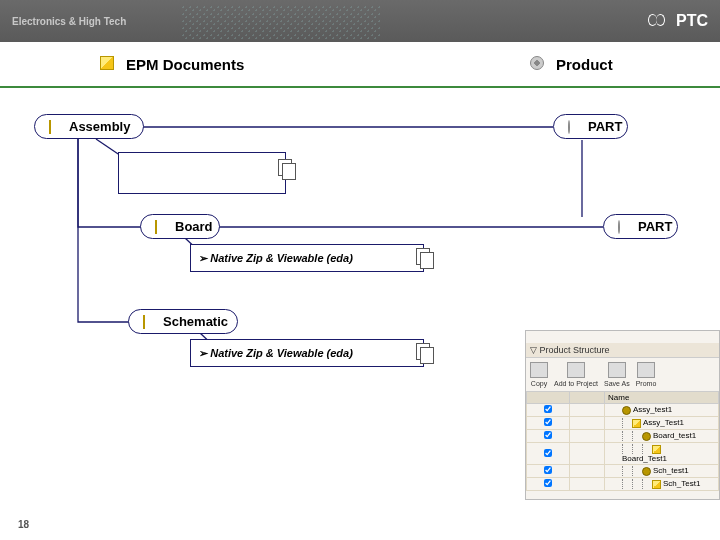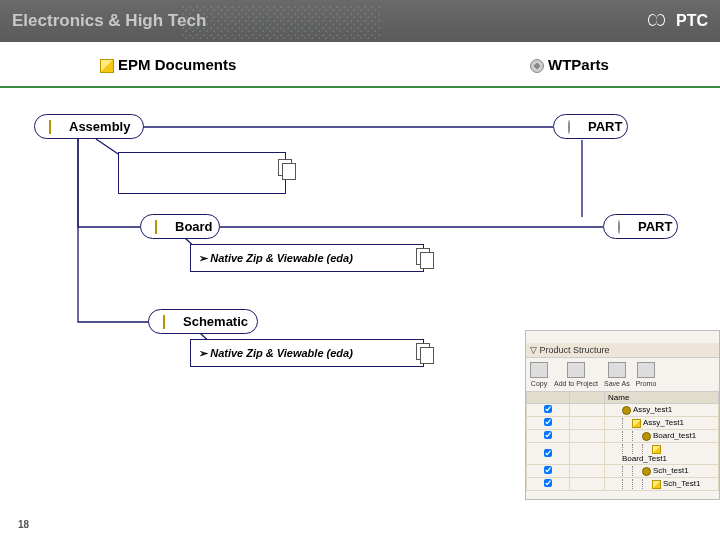--- a/index.html
+++ b/index.html
@@ -11,21 +11,21 @@
     overflow: hidden;
   }
   .header {
     width: 100%; height: 42px;
     background: linear-gradient(to bottom, #6a6a6a 0%, #5a5a5a 100%);
     display: flex; align-items: center; justify-content: space-between;
     padding: 0 12px;
     position: relative;
   }
   .header-title {
-    color: #c8c8c8; font-size: 17px; font-weight: bold; text-align: right;
+    color: #c8c8c8; font-size: 10px; font-weight: bold; text-align: right;
   }
   .header-dots {
     position: absolute; left: 180px; top: 4px;
     width: 200px; height: 36px;
     background:
       radial-gradient(circle, #8aa 1px, transparent 1px) 0 0/7px 7px,
       radial-gradient(circle, #8aa 1px, transparent 1px) 3px 3px/7px 7px;
     opacity: 0.35;
   }
   .header-logo {
@@ -37,21 +37,21 @@
   }
   .logo-swirl::before, .logo-swirl::after {
     content:""; position:absolute; border:1.5px solid #fff; border-radius:50%;
     width:8px; height:10px; top:3px;
   }
   .logo-swirl::before{ left:0; border-right:none;}
   .logo-swirl::after{ left:8px; border-left:none;}
   .content { position: relative; width:100%; height:498px; }
   .section-label {
     position:absolute; font-size:15px; font-weight:bold;
-    display:flex; align-items:flex-end; gap:4px;
+    display:flex; align-items:flex-start; gap:12px;
   }
   .yellow-sq {
     width:14px; height:14px;
     background: linear-gradient(135deg,#ffeb7a 50%,#f5c518 50%);
     border:1px solid #b89600;
     display:inline-block;
   }
   .gear {
     width:14px; height:14px; display:inline-block; position:relative;
     background: radial-gradient(circle,#888 30%, transparent 31%),
@@ -142,21 +142,21 @@
 </div>
 
 <div class="content">
 
   <div class="section-label" style="left:100px; top:14px;">
     <span class="yellow-sq"></span>
     <span>EPM Documents</span>
   </div>
   <div class="section-label" style="left:530px; top:14px;">
     <span class="gear"></span>
-    <span>WTParts</span>
+    <span>Product</span>
   </div>
 
   <div class="hr-green" style="top:44px;"></div>
 
   <svg class="connectors">
     <polyline points="78,95 78,185 158,185" fill="none" stroke="#1a1a6a" stroke-width="1.3"></polyline>
     <polyline points="78,95 78,280 158,280" fill="none" stroke="#1a1a6a" stroke-width="1.3"></polyline>
     <line x1="130" y1="85" x2="553" y2="85" stroke="#1a1a6a" stroke-width="1.3"></line>
     <line x1="210" y1="185" x2="603" y2="185" stroke="#1a1a6a" stroke-width="1.3"></line>
     <polyline points="582,98 582,175" fill="none" stroke="#1a1a6a" stroke-width="1.3"></polyline>
@@ -186,21 +186,21 @@
     <span class="chev">➢</span>
     <span>Native Zip &amp; Viewable (eda)</span>
     <span style="position:absolute; right:-11px; top:3px;" class="copy-icon"></span>
   </div>
 
   <div class="node-oval" style="left:603px; top:172px; width:75px;">
     <span class="gear"></span>
     <span>PART</span>
   </div>
 
-  <div class="node-oval" style="left:148px; top:267px; width:110px;text-align:right;">
+  <div class="node-oval" style="left:128px; top:267px; width:110px;text-align:right;">
     <span class="yellow-sq"></span>
     <span>Schematic</span>
   </div>
   <div class="attach-box" style="left:190px; top:297px; width:234px; height:28px;">
     <span class="chev">➢</span>
     <span>Native Zip &amp; Viewable (eda)</span>
     <span style="position:absolute; right:-11px; top:3px;" class="copy-icon"></span>
   </div>
 
   <div class="inset">

